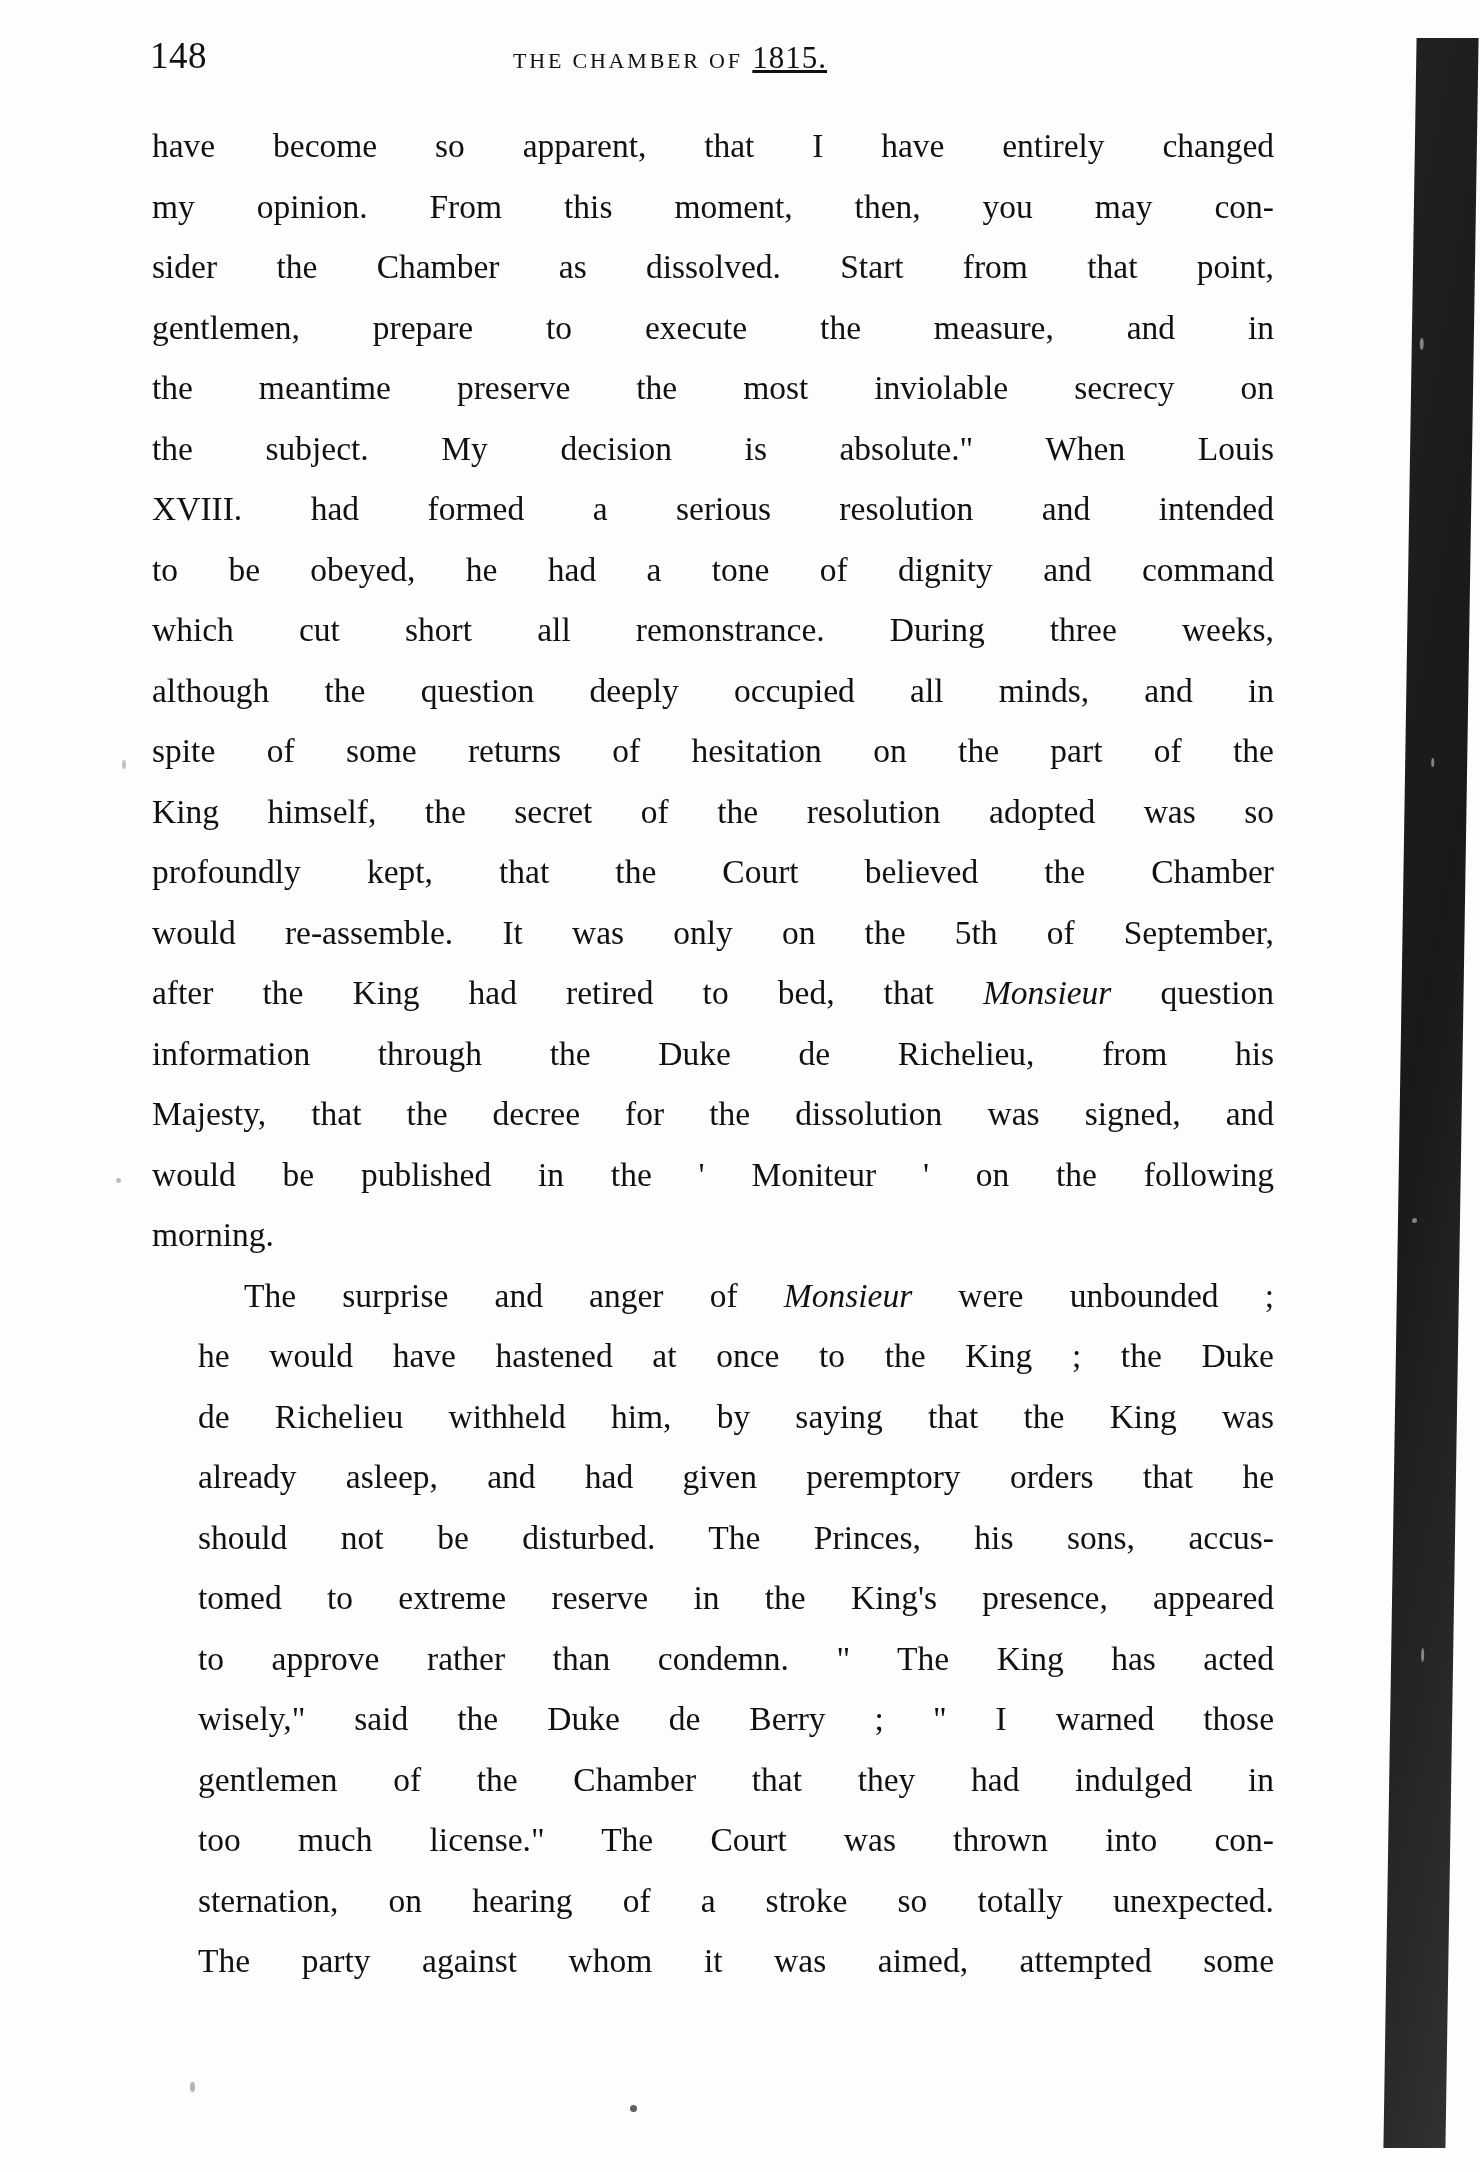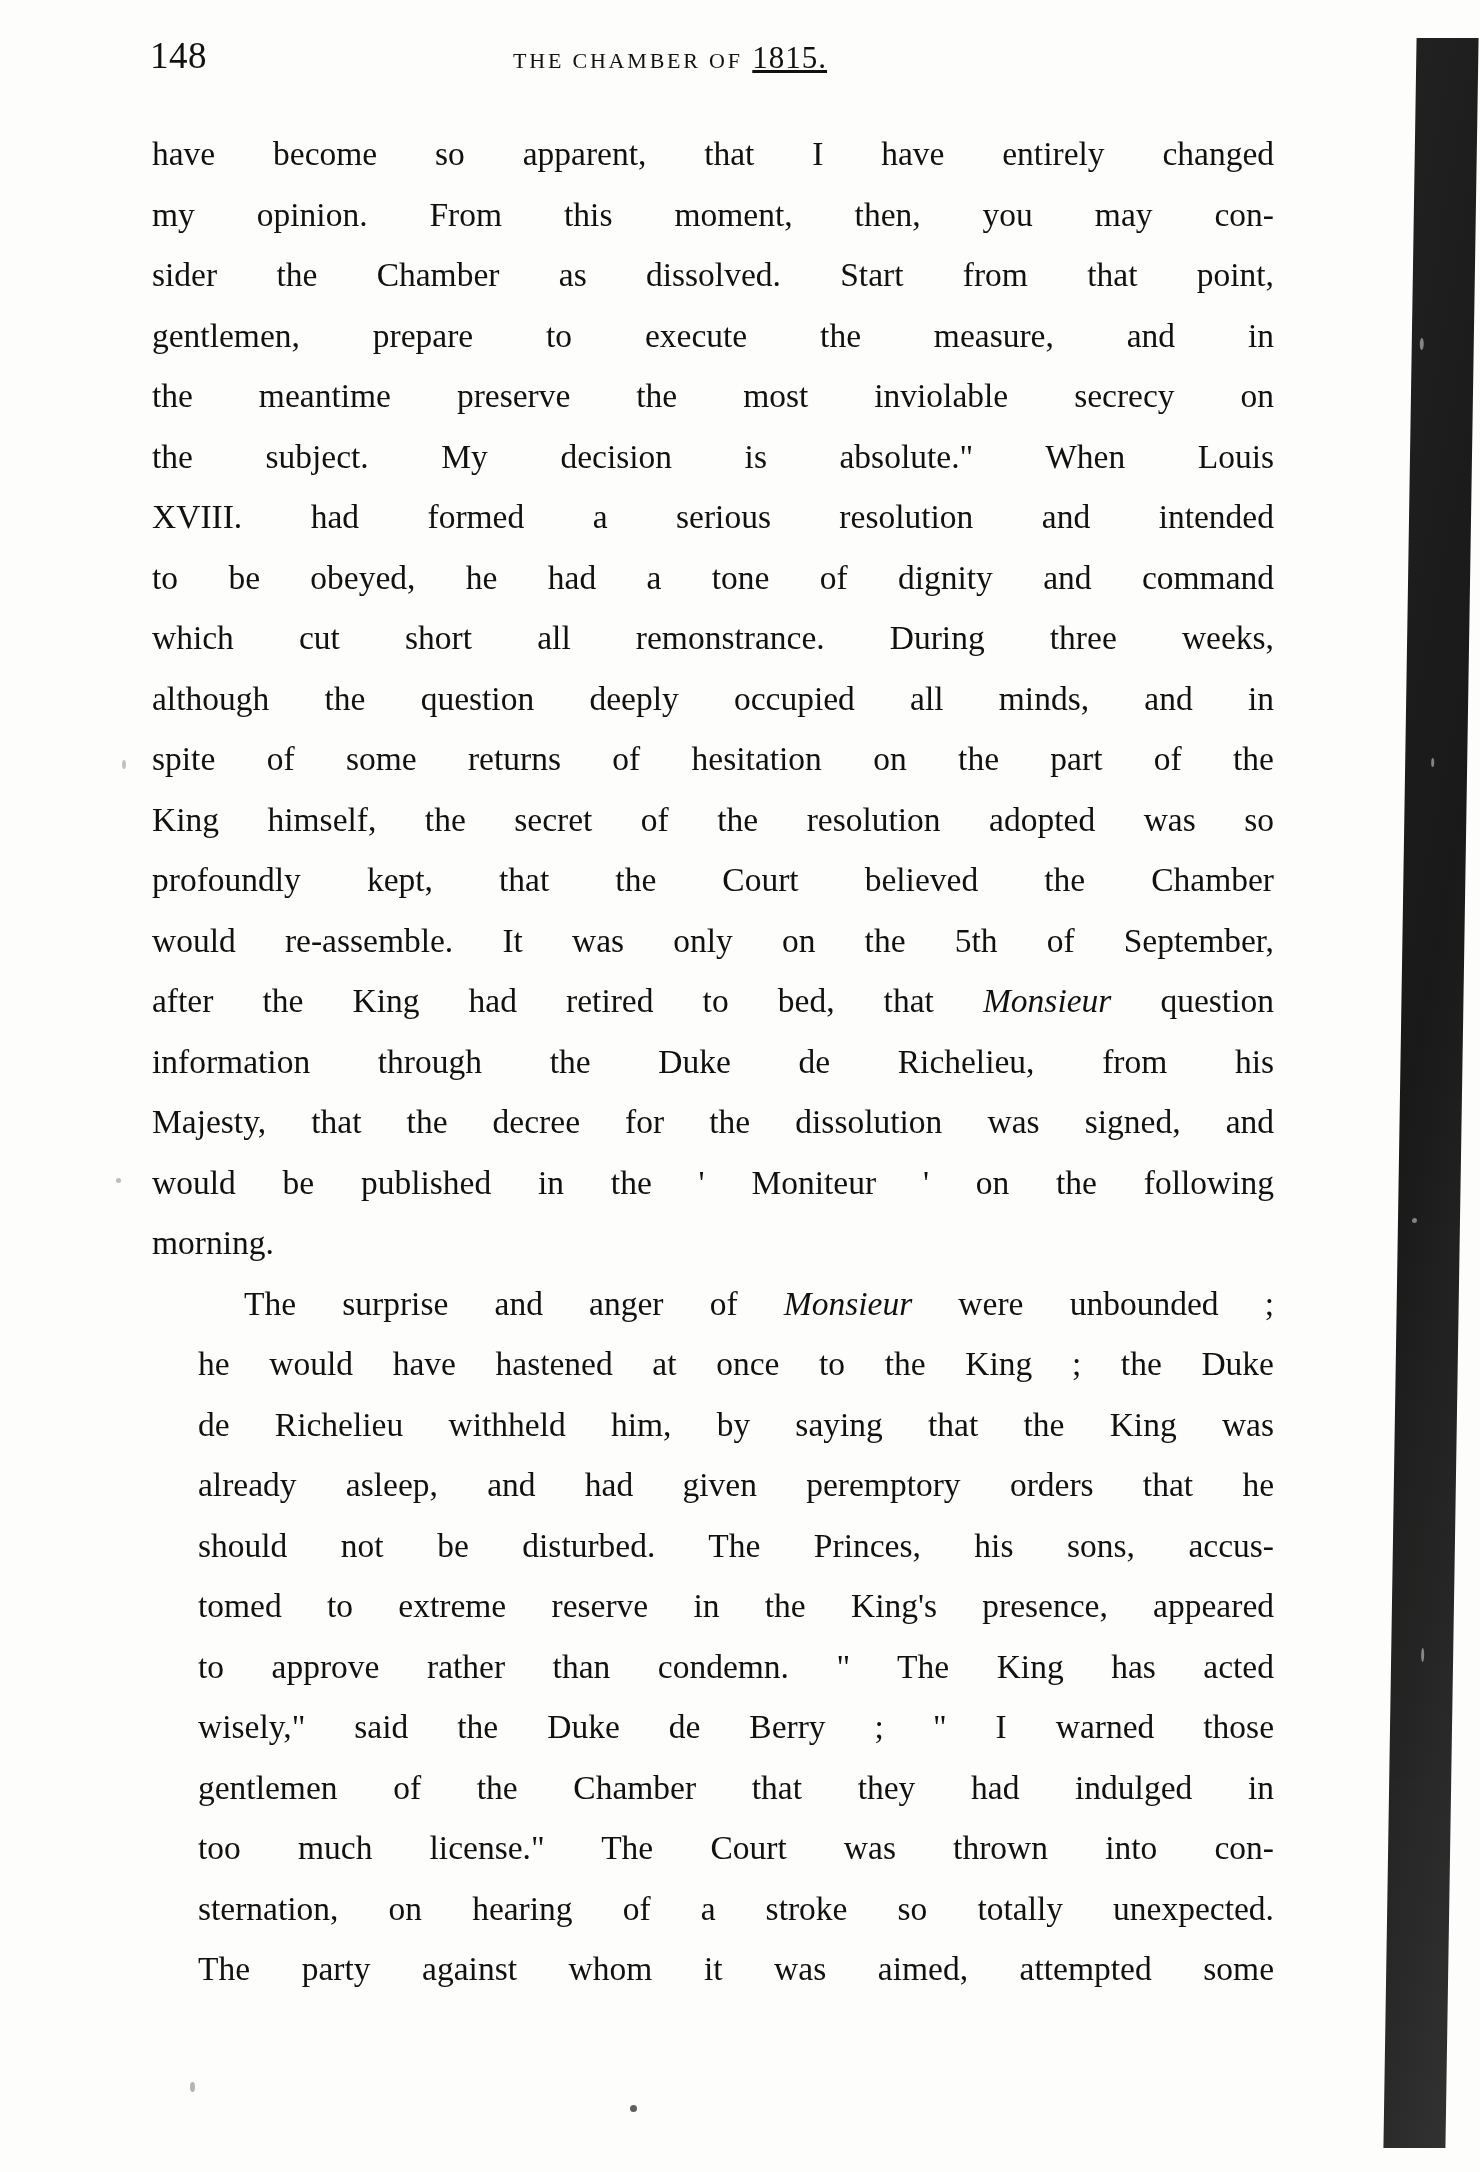--- a/index.html
+++ b/index.html
@@ -70,21 +70,21 @@
     letter-spacing: 2.8px;
   }
   .running-head .num {
     font-size: 31px;
     letter-spacing: 1px;
     text-decoration: underline;
   }
 
   .body-text {
     position: absolute;
-    top: 124px;
+    top: 116px;
     left: 152px;
     width: 1122px;
     font-size: 33.5px;
     line-height: 60.5px;
   }
 
   .para {
     margin: 0;
     text-align: justify;
     text-justify: inter-word;

